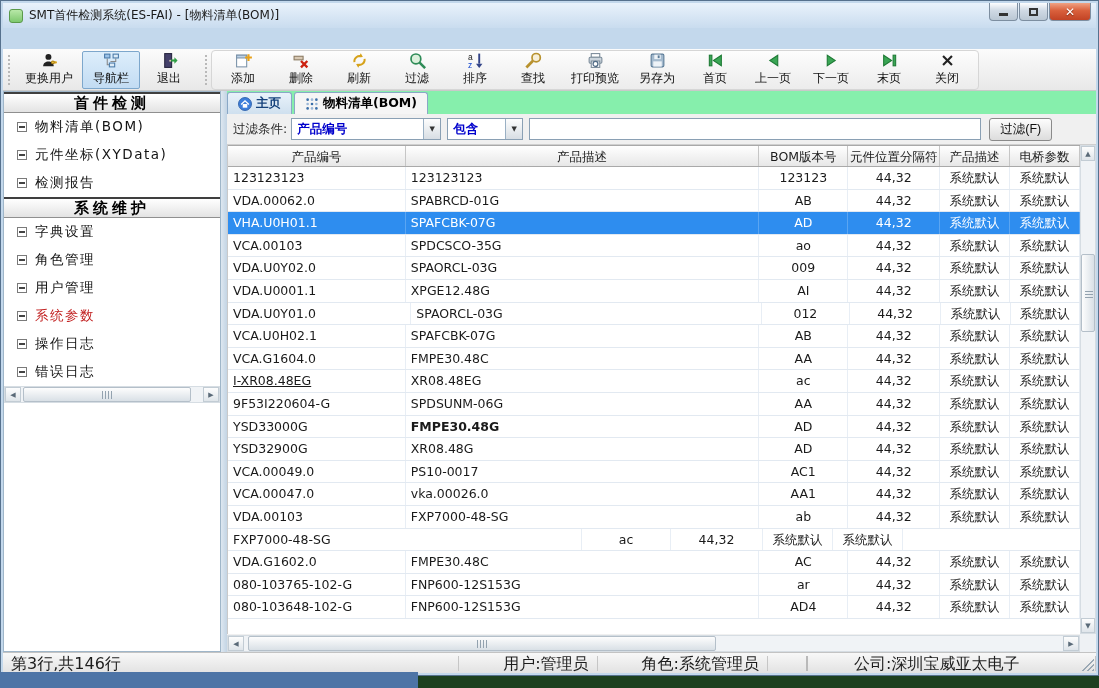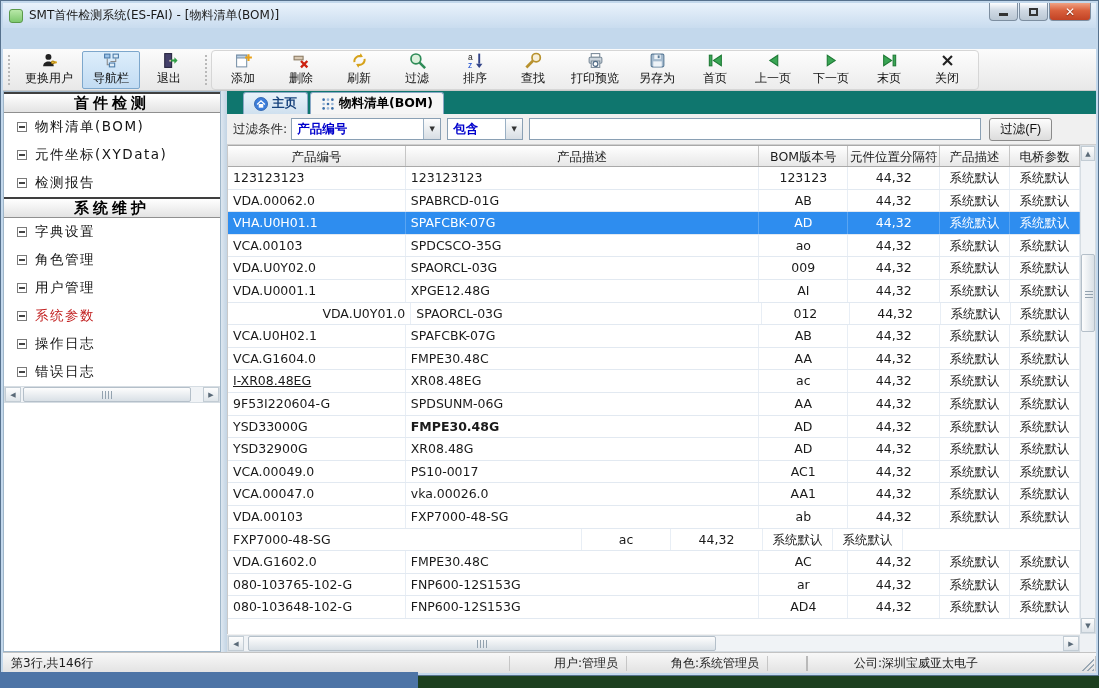--- a/index.html
+++ b/index.html
@@ -61,21 +61,21 @@
     font-size:15px; font-weight:bold; text-align:center; letter-spacing:4px; color:#000; line-height:19px; }
   .side-item { height:28px; display:flex; align-items:center; padding-left:13px; }
   .box-minus-icon { width:10px; height:10px; border:1px solid #7a7a7a; background:#fff;
     position:relative; margin-right:8px; flex:none; }
   .box-minus-icon::after { content:""; position:absolute; left:1px; right:1px; top:3px; height:2px; background:#444; }
   .side-label { font-size:13.5px; color:#141414; letter-spacing:1.5px; }
   .side-hscroll { position:absolute; left:0; bottom:0; width:216px; height:17px; }
 
   
   .tabbar { position:absolute; left:0; top:0; width:100%; height:23px;
-    background:#0f766e; display:flex; align-items:flex-end; padding-left:16px; gap:2px;text-align:center; }
+    background:#86efac; display:flex; align-items:flex-end; padding-left:0; gap:2px;text-align:center; }
   .tab { height:22px; display:flex; align-items:center; gap:4px; padding:0 10px;
     border:1px solid #8aa8c6; border-bottom:none; border-radius:3px 3px 0 0; }
   .tab.inactive { background:linear-gradient(#e9f2fa,#cfe0ef); }
   .tab.inactive .tab-label { color:#16427c; font-size:12.5px; font-weight:bold; }
   .tab.active { background:#f5f5f5; }
   .tab.active .tab-label { color:#000; font-size:12.5px; font-weight:bold; }
   .tab-icon svg { width:14px; height:14px; display:block; }
 
   
   .filterbar { position:absolute; left:0; top:23px; width:100%; height:31px; background:#f0f0f0;
@@ -125,21 +125,21 @@
   .hthumb { position:absolute; top:0; height:15px;
     background:linear-gradient(#fdfdfd,#d9e0e6); border:1px solid #b4bfc9; border-radius:2px; }
   .hthumb .grip { position:absolute; top:3px; left:calc(50% - 5px); width:10px; height:8px;
     background:repeating-linear-gradient(90deg,#93a2af 0 1px,transparent 1px 3px); }
   .table-hscroll { position:absolute; left:0; bottom:0; width:853px; }
   .corner { position:absolute; right:0; bottom:0; width:16px; height:18px; background:#eef1f4; }
 
   
   .statusbar { position:absolute; left:0; top:649px; width:1093px; height:21px;
     background:linear-gradient(#f8f8f8,#e2e2e2); border-top:1px solid #c3c3c3;
-    display:flex; align-items:center; font-size:12px; color:#1c1c1c;gap:36px; }
+    display:flex; align-items:center; font-size:16px; color:#1c1c1c;gap:36px; }
   .sb-seg { padding:0 8px; height:15px; line-height:15px; border-right:1px solid #c6c6c6; white-space:nowrap; }
   .sb-row { flex:1; border-right:1px solid #c6c6c6; }
   .sb-div { width:2px; height:15px; background:#b9b9b9; margin:0 2px; }
   .sb-company { width:250px; }
   .resize-grip { position:absolute; right:2px; bottom:2px; width:13px; height:13px;
     background:
       linear-gradient(135deg, transparent 0 50%, #9aa8b4 50% 60%, transparent 60% 70%, #9aa8b4 70% 80%, transparent 80% 90%, #9aa8b4 90% 100%); }
 </style>
 </head>
 <body>
@@ -451,21 +451,21 @@
               </div>
               <div class="tr">
                 <div class="td" style="width: 178px; text-align: left;">VDA.U0001.1</div>
                 <div class="td" style="width: 354px; text-align: left;">XPGE12.48G</div>
                 <div class="td" style="width: 89px; text-align: center;">AI</div>
                 <div class="td" style="width: 92px; text-align: center;">44,32</div>
                 <div class="td" style="width: 70px; text-align: center;">系统默认</div>
                 <div class="td" style="width: 70px; text-align: center;">系统默认</div>
               </div>
               <div class="tr">
-                <div class="td" style="width: 185px; text-align: right;">VDA.U0Y01.0</div>
+                <div class="td" style="width: 185px; text-align: left;">VDA.U0Y01.0</div>
                 <div class="td" style="width: 354px; text-align: left;">SPAORCL-03G</div>
                 <div class="td" style="width: 89px; text-align: center;">012</div>
                 <div class="td" style="width: 92px; text-align: center;">44,32</div>
                 <div class="td" style="width: 70px; text-align: center;">系统默认</div>
                 <div class="td" style="width: 70px; text-align: center;">系统默认</div>
               </div>
               <div class="tr">
                 <div class="td" style="width: 178px; text-align: left;">VCA.U0H02.1</div>
                 <div class="td" style="width: 354px; text-align: left;">SPAFCBK-07G</div>
                 <div class="td" style="width: 89px; text-align: center;">AB</div>

